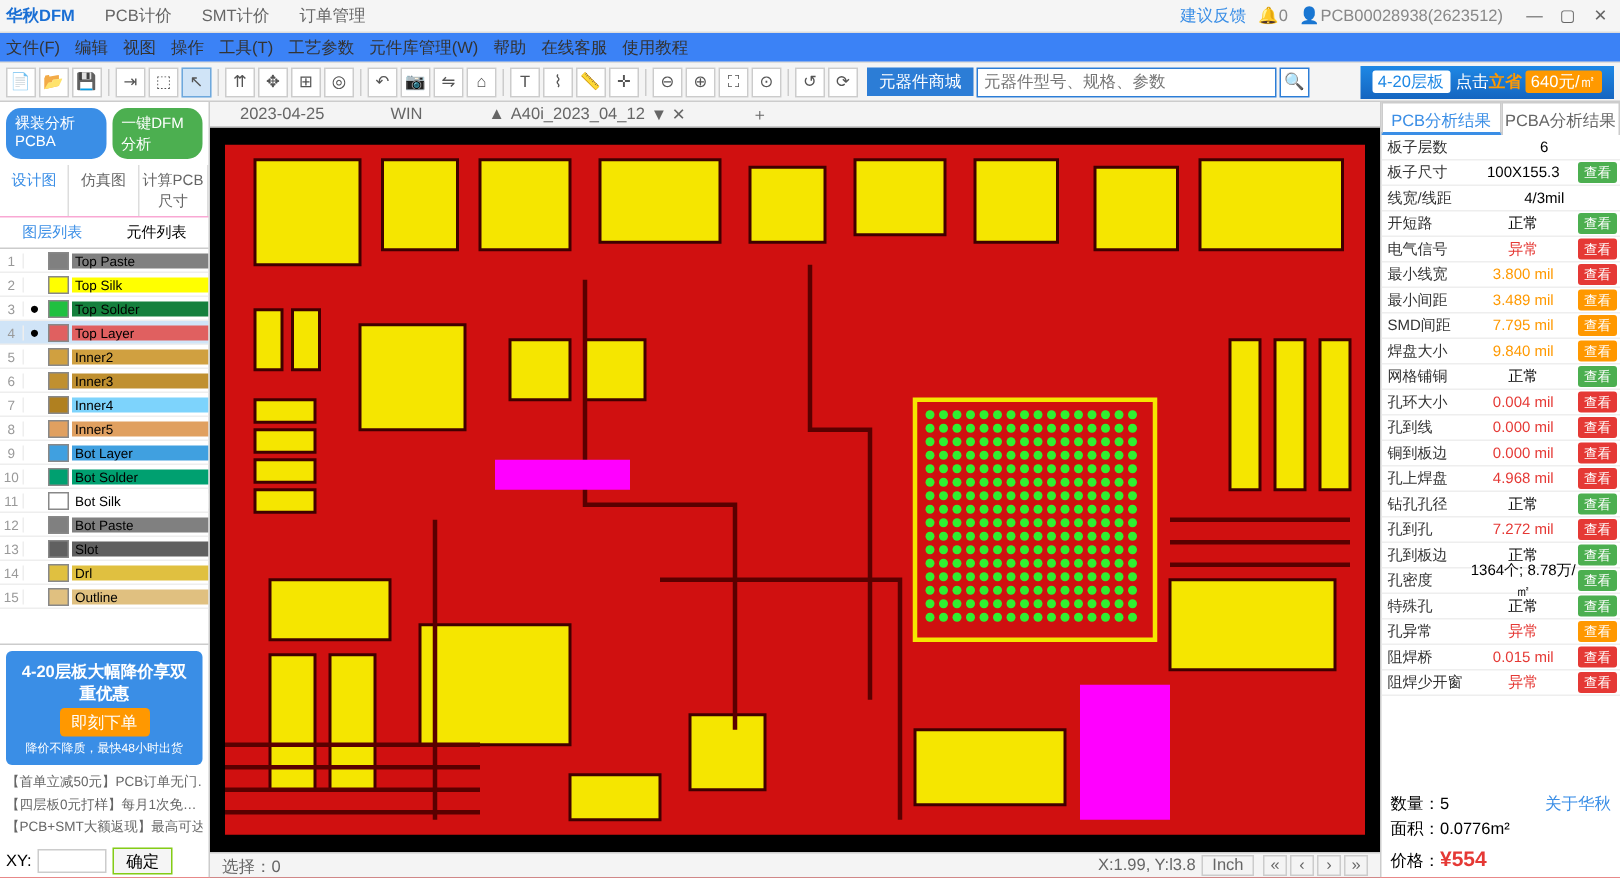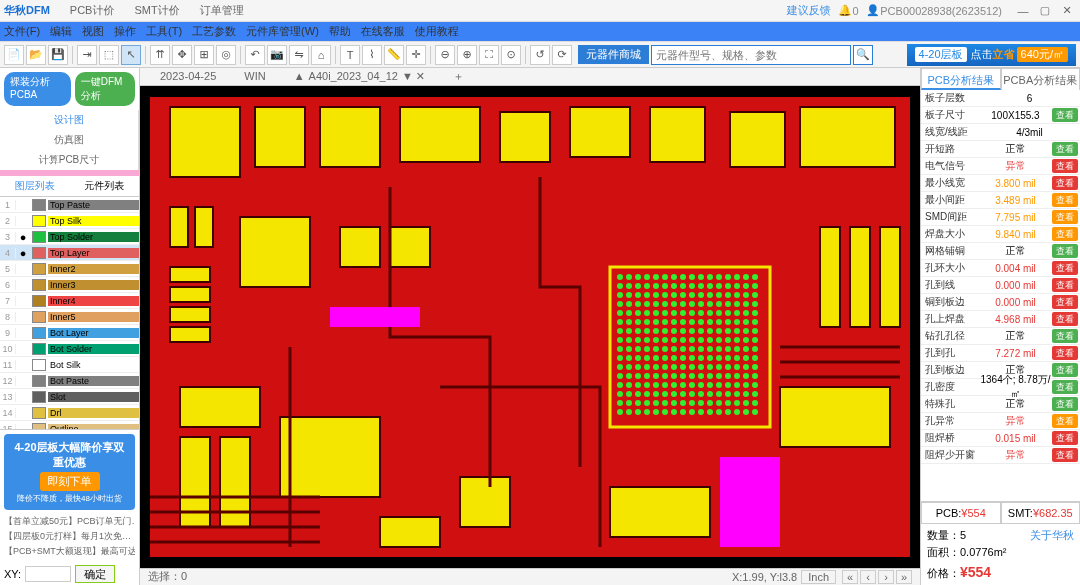--- a/index.html
+++ b/index.html
@@ -20,41 +20,41 @@
 .mall-label{background:#2c7dd6;color:#fff;padding:2px 8px;margin-left:4px;}
 .mall-input{width:200px;height:20px;border:1px solid #2c7dd6;padding:0 4px;}
 .promo{height:22px;background:linear-gradient(#1e88e5,#1565c0);color:#fff;display:flex;align-items:center;padding:0 8px;margin-left:auto;}
 .promo .orange{color:#f90;font-weight:bold;}
 .content{flex:1;display:flex;overflow:hidden;}
 .left-panel{width:140px;display:flex;flex-direction:column;border-right:1px solid #ccc;}
 .left-btns{display:flex;gap:4px;padding:4px;}
 .pill{border-radius:10px;padding:3px 6px;color:#fff;font-size:10px;}
 .pill.blue{background:#3a8ee6;}
 .pill.green{background:#4caf50;}
-.left-tabs{display:flex;border-bottom:6px solid #f9a8d4;flex-direction:column;}
+.left-tabs{display:flex;border-bottom:1px solid #f9a8d4;}
 .left-tab{flex:1;padding:3px 2px;text-align:center;border-right:1px solid #ddd;color:#666;font-size:10px;}
 .left-tab.active{color:#3a8ee6;}
 .layer-tabs{display:flex;border-bottom:1px solid #ccc;}
 .layer-tab{flex:1;padding:3px;text-align:center;font-size:10px;}
 .layer-tab.active{color:#3a8ee6;}
 .layers{flex:1;overflow:auto;}
 .layer-row{display:flex;align-items:center;height:16px;border-bottom:1px solid #eee;}
 .layer-num{width:16px;text-align:center;color:#999;font-size:9px;border-right:1px solid #eee;}
 .layer-vis{width:14px;text-align:center;}
 .layer-swatch{width:14px;height:12px;margin:0 2px;}
 .layer-name{flex:1;font-size:9px;padding-left:2px;white-space:nowrap;overflow:hidden;}
 .left-bottom{padding:4px;border-top:1px solid #ccc;}
 .ad{background:#3a8ee6;color:#fff;padding:6px;border-radius:4px;text-align:center;font-size:9px;margin-bottom:4px;}
 .ad .order-btn{background:#ff9800;border-radius:3px;padding:2px 8px;display:inline-block;margin-top:2px;}
 .ad-link{font-size:9px;color:#666;padding:1px 0;white-space:nowrap;overflow:hidden;}
 .xy-row{display:flex;align-items:center;gap:4px;padding:2px 4px;}
 .xy-row input{width:46px;height:16px;border:1px solid #ccc;}
 .xy-row button{height:18px;padding:0 8px;border:1px solid #84cc16;background:#f5f5f5;}
 .canvas-wrap{flex:1;display:flex;flex-direction:column;background:#000;}
-.canvas-header{height:18px;background:#f4f4f4;display:flex;align-items:center;gap:28px;padding:0 20px;color:#666;font-size:10px;border-bottom:1px solid #ccc;}
+.canvas-header{height:18px;background:#f4f4f4;display:flex;align-items:center;gap:44px;padding:0 20px;color:#666;font-size:10px;border-bottom:1px solid #ccc;}
 .pcb-canvas{flex:1;position:relative;}
 .pcb-canvas svg{width:100%;height:100%;}
 .canvas-status{height:18px;background:#f4f4f4;display:flex;align-items:center;padding:0 8px;color:#666;font-size:10px;border-top:1px solid #ccc;}
 .canvas-status .spacer{flex:1;}
 .canvas-status .unit-sel{border:1px solid #ccc;padding:0 6px;margin:0 4px;}
 .canvas-status .nav-btn{width:16px;border:1px solid #ccc;text-align:center;margin-left:2px;}
 .right-panel{width:160px;border-left:1px solid #ccc;display:flex;flex-direction:column;}
 .right-tabs{display:flex;height:22px;}
 .right-tab{flex:1;text-align:center;padding:4px 0;border:1px solid #ccc;border-bottom:none;color:#666;}
 .right-tab.active{color:#3a8ee6;border-bottom:2px solid #3a8ee6;}
@@ -199,21 +199,21 @@
         <div class="layer-row">
           <div class="layer-num">6</div>
           <div class="layer-vis"></div>
           <div class="layer-swatch" style="background:#c09030;border:1px solid #888"></div>
           <div class="layer-name" style="background:#c09030;color:#000">Inner3</div>
         </div>
         <div class="layer-row">
           <div class="layer-num">7</div>
           <div class="layer-vis"></div>
           <div class="layer-swatch" style="background:#b08020;border:1px solid #888"></div>
-          <div class="layer-name" style="background:#ef4444;color:#000">Inner4</div>
+          <div class="layer-name" style="background:#7dd3fc;color:#000">Inner4</div>
         </div>
         <div class="layer-row">
           <div class="layer-num">8</div>
           <div class="layer-vis"></div>
           <div class="layer-swatch" style="background:#e0a060;border:1px solid #888"></div>
           <div class="layer-name" style="background:#e0a060;color:#000">Inner5</div>
         </div>
         <div class="layer-row">
           <div class="layer-num">9</div>
           <div class="layer-vis"></div>
@@ -715,24 +715,20 @@
           <div class="res-label">阻焊桥</div>
           <div class="res-val red">0.015 mil</div>
           <div class="res-btn red">查看</div>
         </div>
         <div class="res-row">
           <div class="res-label">阻焊少开窗</div>
           <div class="res-val red">异常</div>
           <div class="res-btn red">查看</div>
         </div>
       </div>
-    <div class="price-tabs">
-      <div class="price-tab"><span>PCB:</span><span class="amt">¥554</span></div>
-      <div class="price-tab"><span>SMT:</span><span class="amt">¥682.35</span></div>
-    </div>
     <div class="footer">
       <div class="row">
           <span><span>数量：</span><span>5</span></span>
           <span style="color:#3a8ee6">关于华秋</span>
         </div>
       <div><span>面积：</span><span>0.0776m²</span></div>
       <div style="margin-top:4px"><span>价格：</span><span class="price-big">¥554</span></div>
     </div>
   </div>
 </div>

